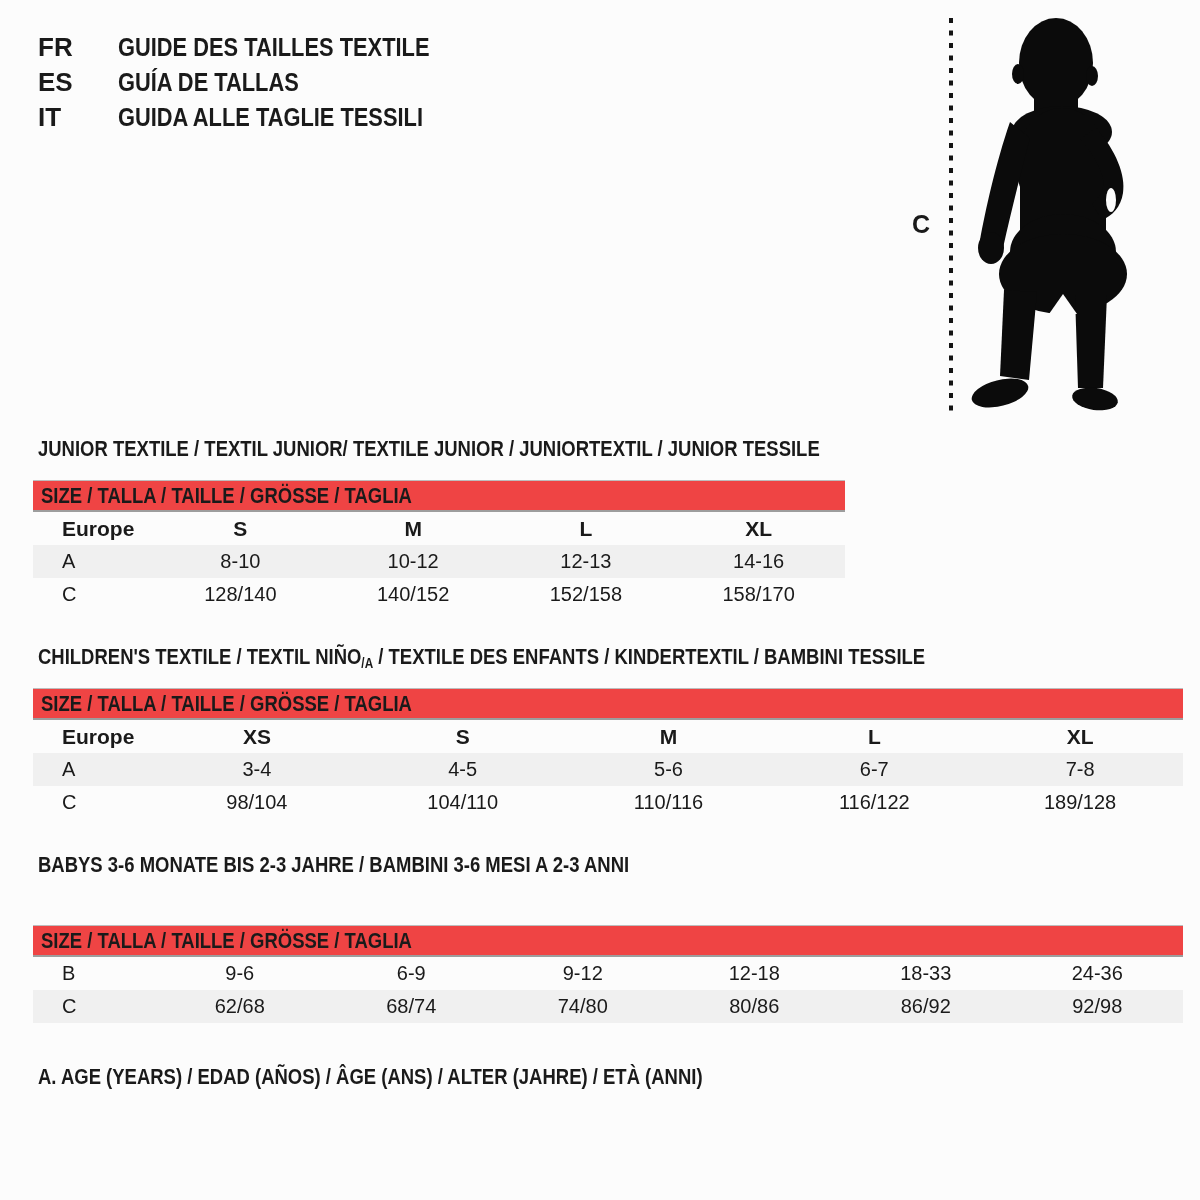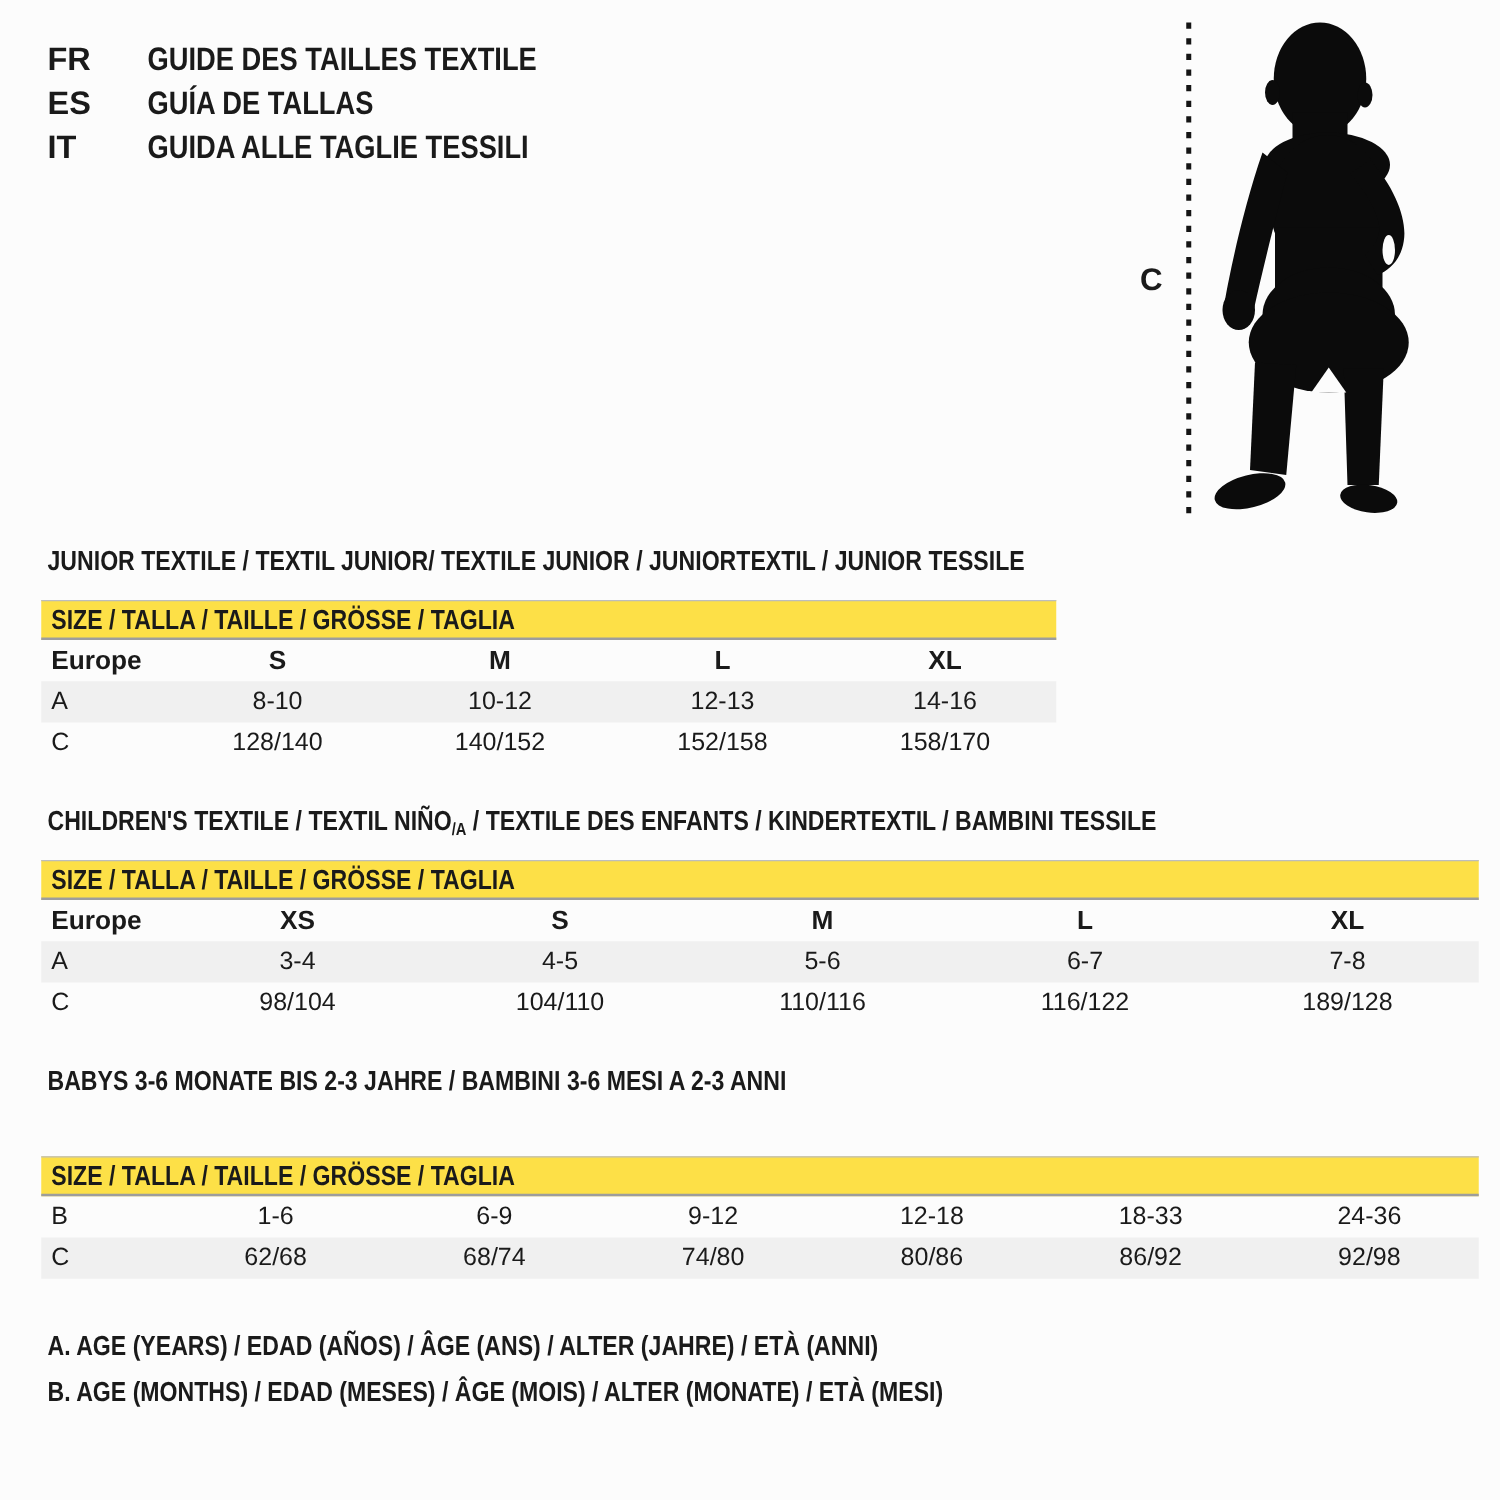--- a/index.html
+++ b/index.html
@@ -23,28 +23,28 @@
   .figure .marker-label{position:absolute;left:12px;top:202px;font-size:25px;font-weight:bold;}
 
   
   .sec-title{font-size:22px;font-weight:bold;white-space:nowrap;letter-spacing:0;}
   .sec-title .subtxt{font-size:14px;vertical-align:-4px;font-weight:bold;}
   .title-lines .line{height:38px;display:flex;align-items:center;}
 
   
   .stable{position:absolute;}
   .thead{
-    height:32px;background:#fde047;display:flex;align-items:center;
+    height:32px;background:#ef4444;display:flex;align-items:center;
     padding-left:8px;border-top:1px solid #bdbdbd;border-bottom:2px solid #9d9d9d;
     font-size:22px;font-weight:bold;box-sizing:border-box;
   }
   .trow{display:flex;height:33px;align-items:center;font-size:20px;}
   .trow.alt{background:#f0f0f0;}
   .trow.boldrow{font-weight:bold;font-size:21px;}
-  .tlbl{width:100px;padding-left:8px;box-sizing:border-box;white-space:nowrap;}
+  .tlbl{width:100px;padding-left:8px;box-sizing:border-box;white-space:nowrap;margin-left:21px;}
   .trow.boldrow .tlbl{font-weight:bold;}
   .tval{flex:1;text-align:center;}
 
   
   .legend-line{height:37px;display:flex;align-items:center;font-size:22px;font-weight:bold;}
 </style>
 </head>
 <body>
 
 <div class="abs lang-block">
@@ -169,21 +169,21 @@
       <span class="cond">BABYS 3-6 MONATE BIS 2-3 JAHRE / BAMBINI 3-6 MESI A 2-3 ANNI</span>
     </div>
 </div>
 
 <div class="stable" style="left:33px;top:925px;width:1150px;">
   <div class="thead">
     <span class="cond">SIZE / TALLA / TAILLE / GRÖSSE / TAGLIA</span>
   </div>
   <div class="trow">
     <span class="tlbl">B</span>
-    <span class="tval">1-6</span>
+    <span class="tval">9-6</span>
     <span class="tval">6-9</span>
     <span class="tval">9-12</span>
     <span class="tval">12-18</span>
     <span class="tval">18-33</span>
     <span class="tval">24-36</span>
   </div>
   <div class="trow alt">
     <span class="tlbl">C</span>
     <span class="tval">62/68</span>
     <span class="tval">68/74</span>
@@ -191,16 +191,13 @@
     <span class="tval">80/86</span>
     <span class="tval">86/92</span>
     <span class="tval">92/98</span>
   </div>
 </div>
 
 <div class="abs" style="left:38px;top:1058px;">
   <div class="legend-line">
     <span class="cond">A. AGE (YEARS) / EDAD (AÑOS) / ÂGE (ANS) / ALTER (JAHRE) / ETÀ (ANNI)</span>
   </div>
-  <div class="legend-line">
-    <span class="cond">B. AGE (MONTHS) / EDAD (MESES) / ÂGE (MOIS) / ALTER (MONATE) / ETÀ (MESI)</span>
-  </div>
 </div>
 
 </body></html>

